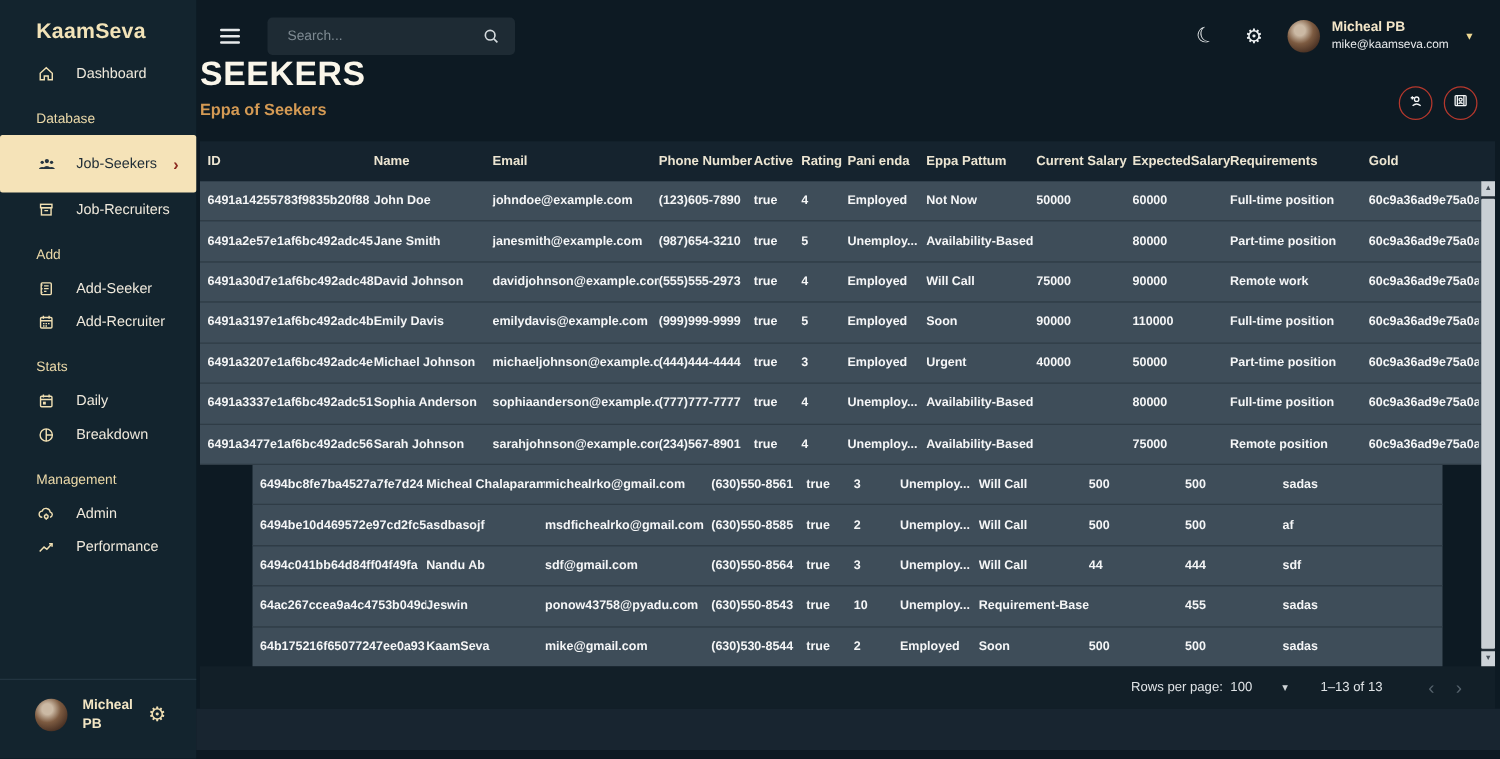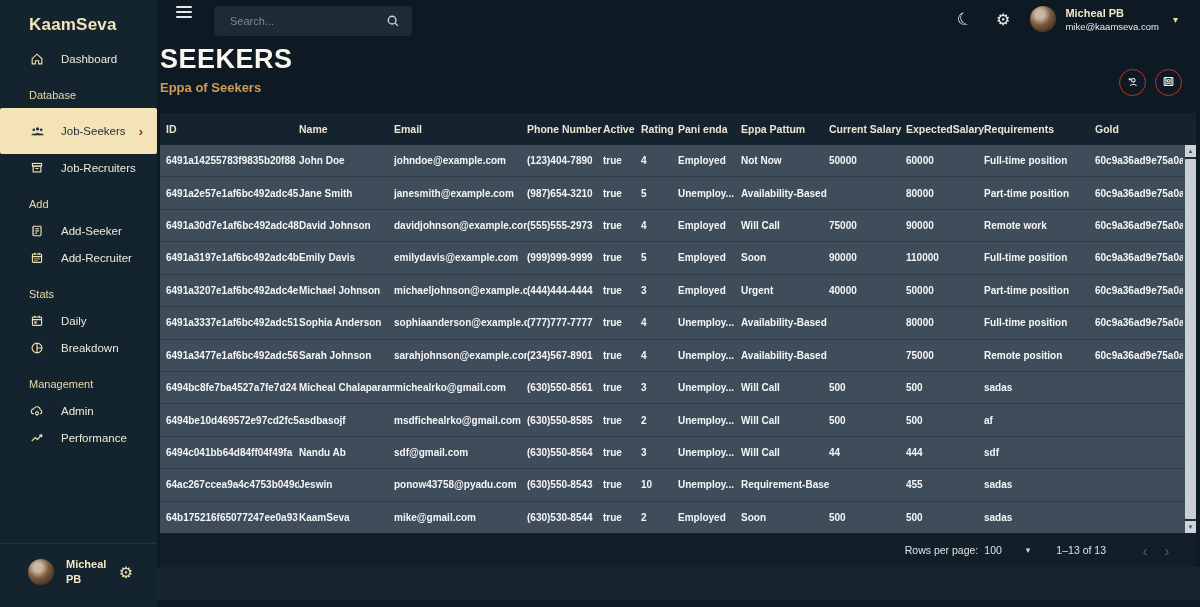--- a/index.html
+++ b/index.html
@@ -21,21 +21,21 @@
   .s-footer { margin-top:auto; border-top:1px solid #223440; padding:13px 24px 20px 28px;
               display:flex; align-items:center; gap:12px; }
   .avatar { border-radius:50%; background:radial-gradient(circle at 38% 32%, #cbb9a4 18%, #7d5b41 45%, #472f22 78%, #2d1e16);
             flex:none; }
   .av24 { width:26px; height:26px; }
   .s-user { color:#f3e6c4; font-weight:700; font-size:11px; line-height:1.35; width:52px; }
   .s-gear { margin-left:auto; color:#f0dfb2; font-size:16px; cursor:pointer; }
 
   
   .main { flex:1; display:flex; flex-direction:column; min-width:0; }
-  .topbar { height:40px; display:flex; align-items:flex-start; padding:6px 22px 0 19px; }
+  .topbar { height:40px; display:flex; align-items:center; padding:17px 22px 0 19px; }
   .burger { width:16px; display:flex; flex-direction:column; gap:3px; cursor:pointer; margin-right:22px; }
   .burger i { display:block; height:2px; background:#e6e9ea; border-radius:1px; }
   .searchbox { width:198px; height:30px; background:#1e2b34; border-radius:4px;
                display:flex; align-items:center; padding:0 12px 0 16px; }
   .searchbox input { flex:1; background:transparent; border:none; outline:none;
                      color:#cfd6da; font-size:11px; font-family:inherit; }
   .searchbox input::placeholder { color:#7e8a92; }
   .search-ic { color:#d4dadd; display:flex; }
   .tb-right { margin-left:auto; display:flex; align-items:center; }
   .moon { color:#eef1f2; font-size:17px; line-height:1; transform:rotate(-18deg); cursor:pointer; }
@@ -55,21 +55,21 @@
                background:transparent; cursor:pointer; }
 
   
   .table-card { margin:0 4px 0 3px; display:flex; flex-direction:column; }
   .thead, .trow { display:grid;
      grid-template-columns:133px 95px 133px 76px 38px 37px 63px 88px 77px 78px 111px minmax(0,1fr);
      padding-left:6px; padding-right:13px; align-items:center; }
   .thead { height:32px; background:#15232e; color:#ece5d2; font-size:10.5px; font-weight:700; }
   .hcell { white-space:nowrap; overflow:hidden; cursor:pointer; }
   .tbody-wrap { position:relative; height:388px; }
-  .tbody { display:flex; flex-direction:column; height:100%; }
+  .tbody { display:flex; flex-direction:column; height:100%;align-items:center; }
   .trow { flex:1; background:#3e4d59; border-bottom:1px solid #2f3c46; color:#f5f6f7;
           font-size:10px; font-weight:600; cursor:pointer; }
   .trow:last-child { border-bottom:none; }
   .tcell { white-space:nowrap; overflow:hidden; padding-right:4px; }
 
   .vscroll { position:absolute; top:0; right:0; bottom:0; width:11px; background:#232e37;
              display:flex; flex-direction:column; }
   .vs-btn { height:12px; background:#cdd3d8; color:#454f58; font-size:6px;
             display:flex; align-items:center; justify-content:center; cursor:pointer; }
   .vs-thumb { flex:1; margin:2px 0; background:#c9cfd4; border-radius:1px; cursor:grab; }
@@ -280,21 +280,21 @@
         <div class="hcell">Requirements</div>
         <div class="hcell">Gold</div>
       </div>
 
       <div class="tbody-wrap">
         <div class="tbody">
             <div class="trow">
               <div class="tcell">6491a14255783f9835b20f88</div>
               <div class="tcell">John Doe</div>
               <div class="tcell">johndoe@example.com</div>
-              <div class="tcell">(123)404-7890</div>
+              <div class="tcell">(123)605-7890</div>
               <div class="tcell">true</div>
               <div class="tcell">4</div>
               <div class="tcell">Employed</div>
               <div class="tcell">Not Now</div>
               <div class="tcell">50000</div>
               <div class="tcell">60000</div>
               <div class="tcell">Full-time position</div>
               <div class="tcell">60c9a36ad9e75a0a...</div>
             </div>
             <div class="trow">

